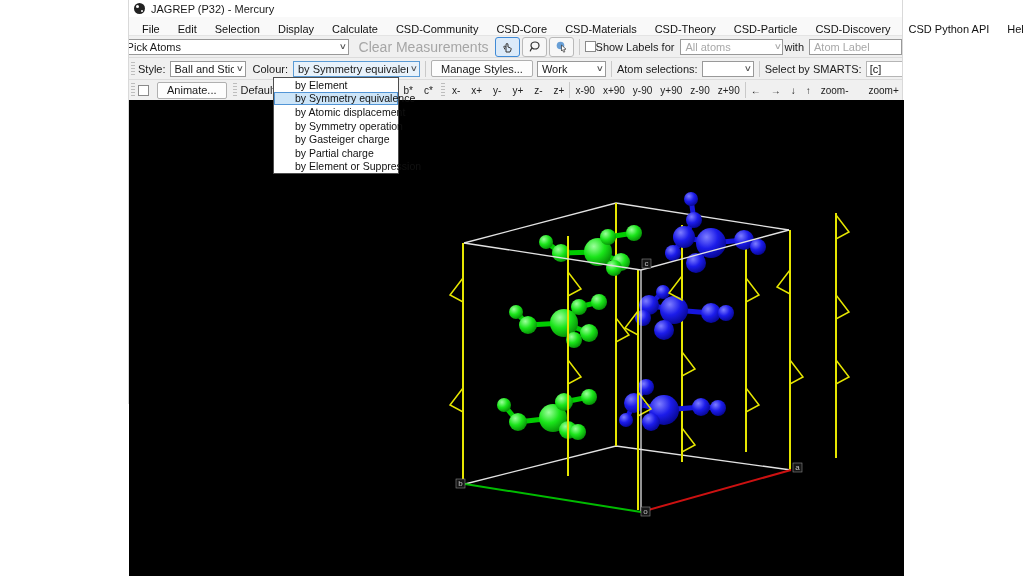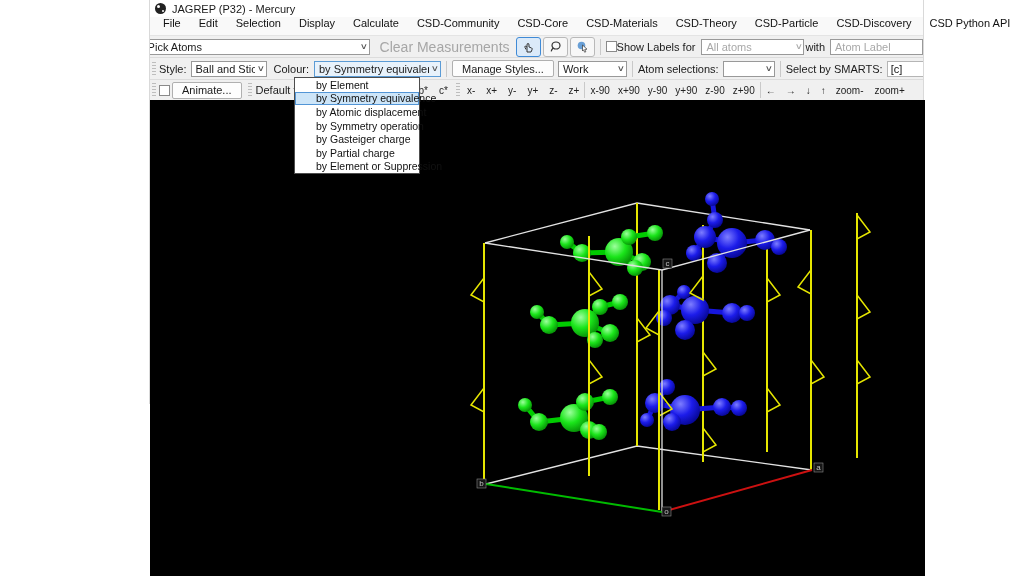--- a/index.html
+++ b/index.html
@@ -1,27 +1,27 @@
 <!DOCTYPE html>
 <html><head>
 <meta charset="utf-8">
 <style>
   html,body{margin:0;padding:0;background:#ffffff;}
   .stage{position:relative;width:1024px;height:576px;background:#ffffff;overflow:hidden;
          font-family:"Liberation Sans",sans-serif;-webkit-font-smoothing:antialiased;}
-  .window{position:absolute;left:149px;top:0;width:775px;height:404px;background:#fef9c3;
+  .window{position:absolute;left:128px;top:0;width:775px;height:404px;background:#fef9c3;
           border-left:1px solid #d9d9d9;border-right:1px solid #d9d9d9;box-sizing:border-box;}
   
   .titlebar{height:17px;background:#ffffff;display:flex;align-items:center;padding-left:5px;}
   .appicon{width:11px;height:11px;border-radius:50%;background:#222;position:relative;flex:0 0 auto;}
   .appicon::before{content:"";position:absolute;left:2px;top:2px;width:3px;height:3px;border-radius:50%;background:#fff;}
   .appicon::after{content:"";position:absolute;right:2px;bottom:2px;width:2px;height:2px;border-radius:50%;background:#fff;}
   .title{font-size:11px;color:#1a1a1a;margin-left:6px;white-space:nowrap;}
   
-  .menubar{height:18px;background:#f9f9f9;display:flex;align-items:flex-start;padding-left:4px;
+  .menubar{height:18px;background:#f9f9f9;display:flex;align-items:flex-end;padding-left:4px;
            border-bottom:1px solid #e4e4e4;}
   .menuitem{font-size:11px;color:#111;padding:0 9px;white-space:nowrap;cursor:default;}
   
   .trow{display:flex;align-items:center;background:#f0f0f0;border-bottom:1px solid #dcdcdc;
         box-sizing:border-box;position:relative;overflow:hidden;}
   .t1{height:22px;justify-content:flex-end;} .t2{height:22px;} .t3{height:21px;}
   .grip{width:4px;height:14px;margin-left:2px;flex:0 0 auto;
         background:repeating-linear-gradient(to bottom,#bdbdbd 0 1px,transparent 1px 3px);}
   .lbl{font-size:11px;color:#1a1a1a;white-space:nowrap;}
   .dislbl{font-size:14px;color:#a6a6a6;white-space:nowrap;}
@@ -142,21 +142,21 @@
         <span class="chev">∨</span>
       </div>
       <div class="sep"></div>
       <div class="lbl">Select by SMARTS:</div>
       <input class="input" style="flex: 1 1 0%; margin-left: 4px; margin-right: 0px;" value="[c]">
     </div>
 
     <div class="trow t3">
       <div class="grip"></div>
       <div class="cb" style="margin-left:3px"></div>
-      <div class="btn" style="margin-left:2px">Animate...</div>
+      <div class="btn" style="margin-left:8px">Animate...</div>
       <div class="grip" style="margin-left:6px"></div>
       <div class="lbl" style="margin-left:4px">Default view:</div>
       <div style="width:100px;flex:0 0 auto"></div>
       <div class="flatbtn">b*</div>
       <div class="flatbtn" style="margin-left:11px">c*</div>
       <div class="grip" style="margin-left:8px"></div>
       <div id="axis-group" style="display:flex;gap:11px;margin-left:7px">
           <div class="flatbtn">x-</div>
           <div class="flatbtn">x+</div>
           <div class="flatbtn">y-</div>
@@ -173,21 +173,21 @@
           <div class="flatbtn">z-90</div>
           <div class="flatbtn">z+90</div>
         </div>
       <div class="sep"></div>
       <div id="arrow-group" style="display:flex;gap:10px;font-size:11px">
           <div class="flatbtn">←</div>
           <div class="flatbtn">→</div>
           <div class="flatbtn">↓</div>
           <div class="flatbtn">↑</div>
         </div>
-      <div id="zoom-group" style="display:flex;gap:11px;margin-left:10px">
+      <div id="zoom-group" style="display:flex;gap:20px;margin-left:10px">
           <div class="flatbtn">zoom-</div>
           <div class="flatbtn">zoom+</div>
         </div>
     </div>
 
     <div class="viewport">
       <svg width="775" height="476" viewBox="138 100 775 476">
         <defs>
           <radialGradient id="grad-green" cx="0.35" cy="0.3" r="0.85">
             <stop offset="0%" stop-color="#9cff9c"></stop>

